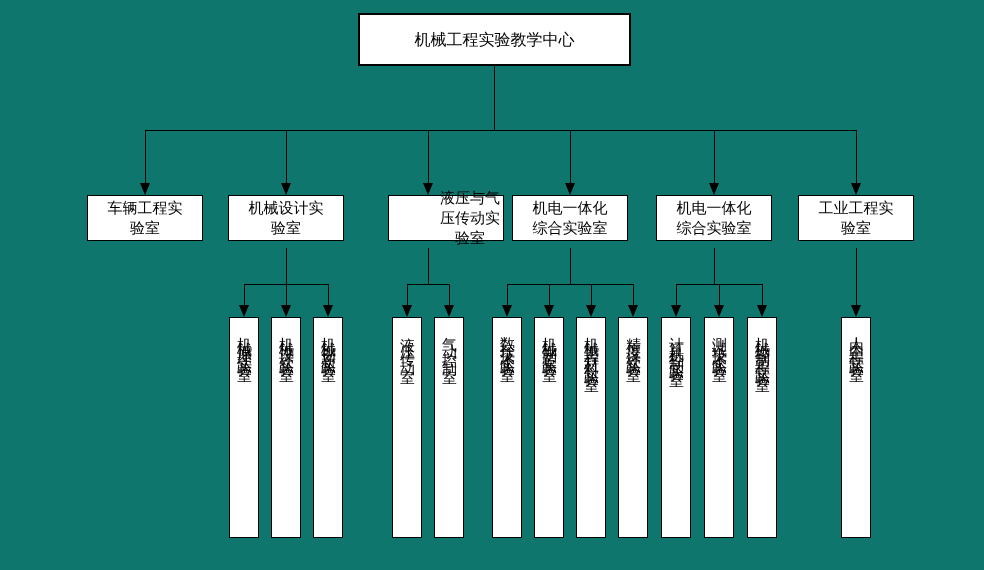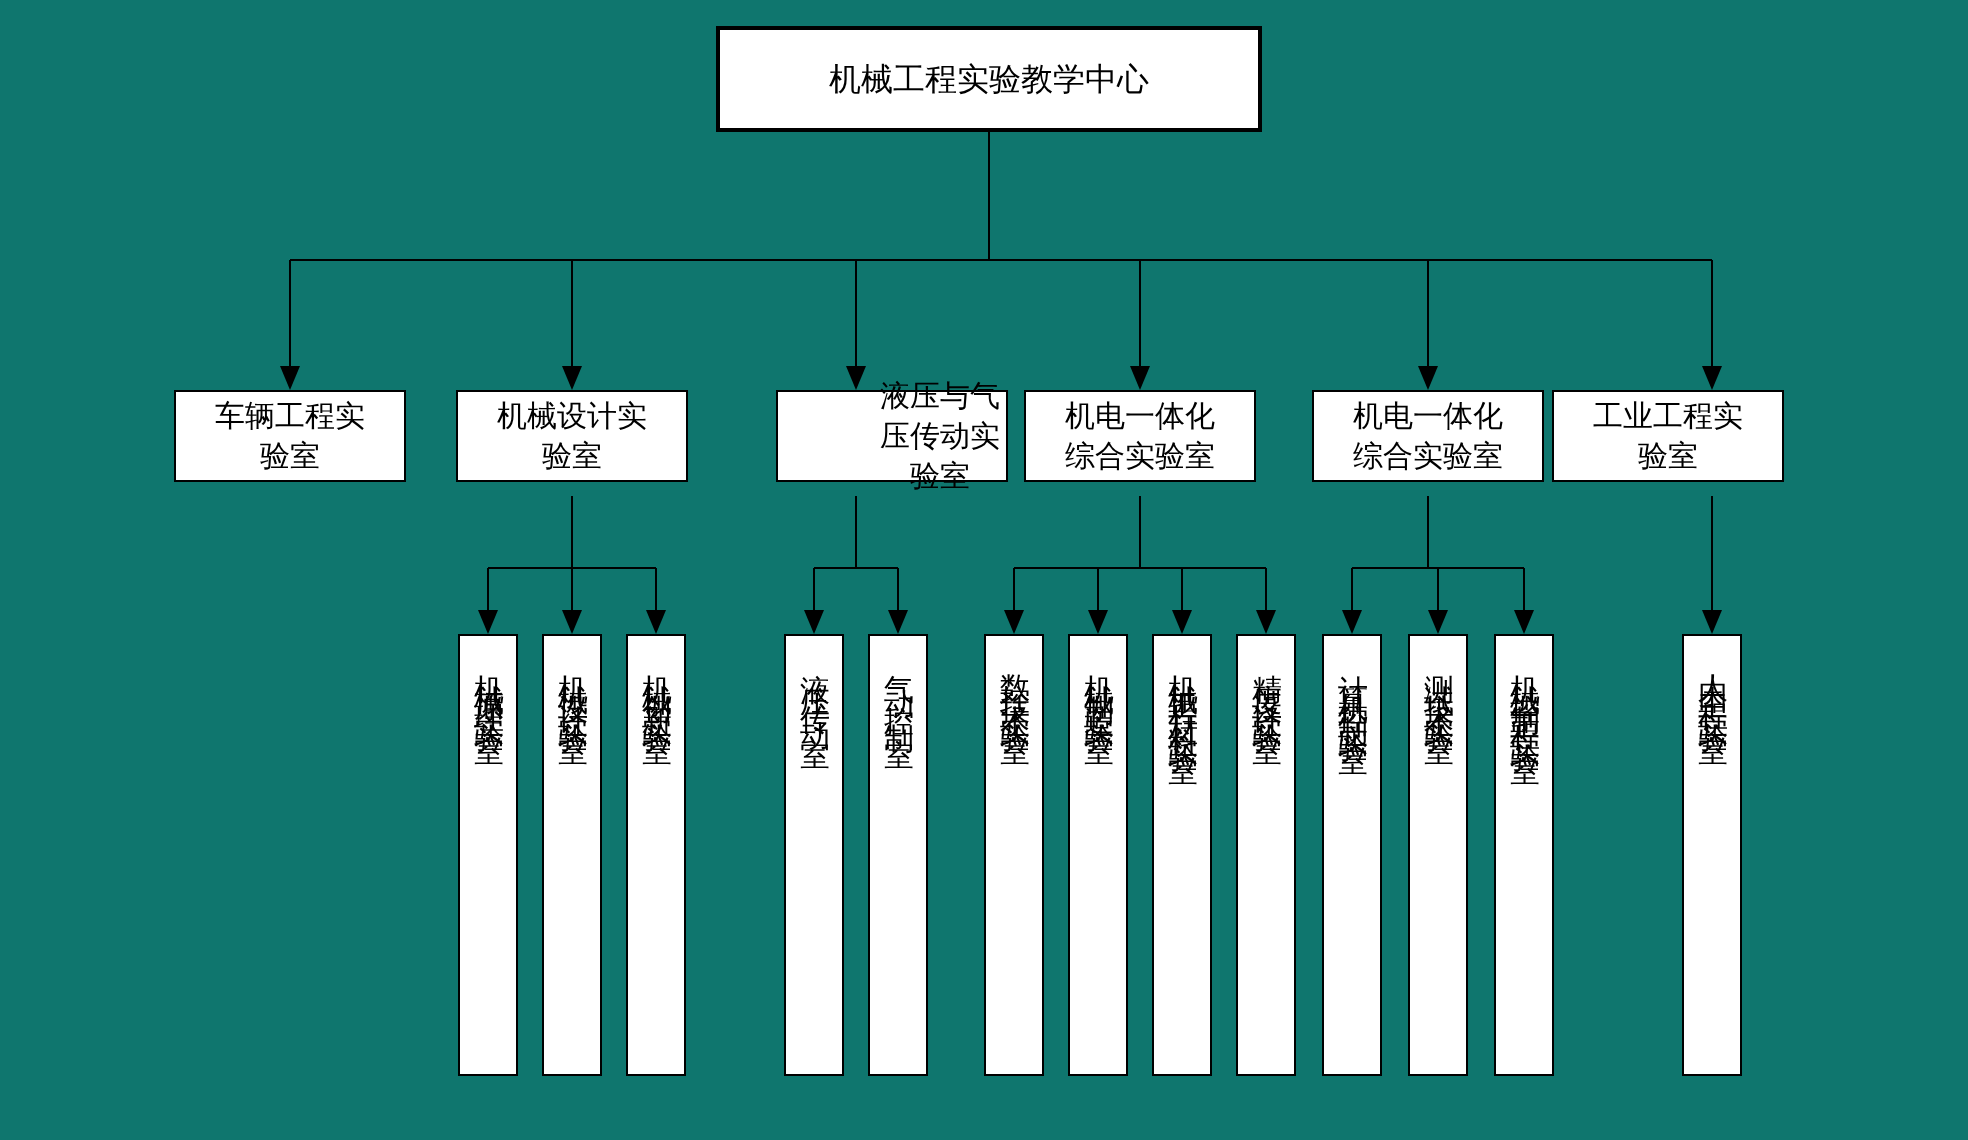--- a/index.html
+++ b/index.html
@@ -161,21 +161,21 @@
   </div>
   <div class="hnode l2" style="left:388px;padding-left:48px;">
     <span>液压与气压传动实验室</span>
   </div>
   <div class="hnode l2" style="left:512px;">
     <span>机电一体化综合实验室</span>
   </div>
   <div class="hnode l2" style="left:656px;">
     <span>机电一体化综合实验室</span>
   </div>
-  <div class="hnode l2" style="left:776px;">
+  <div class="hnode l2" style="left:798px;">
     <span>工业工程实验室</span>
   </div>
 
   <div class="vnode" style="left:229px;">
     <span>机械原理实验室</span>
   </div>
   <div class="vnode" style="left:271px;">
     <span>机械设计实验室</span>
   </div>
   <div class="vnode" style="left:313px;">

